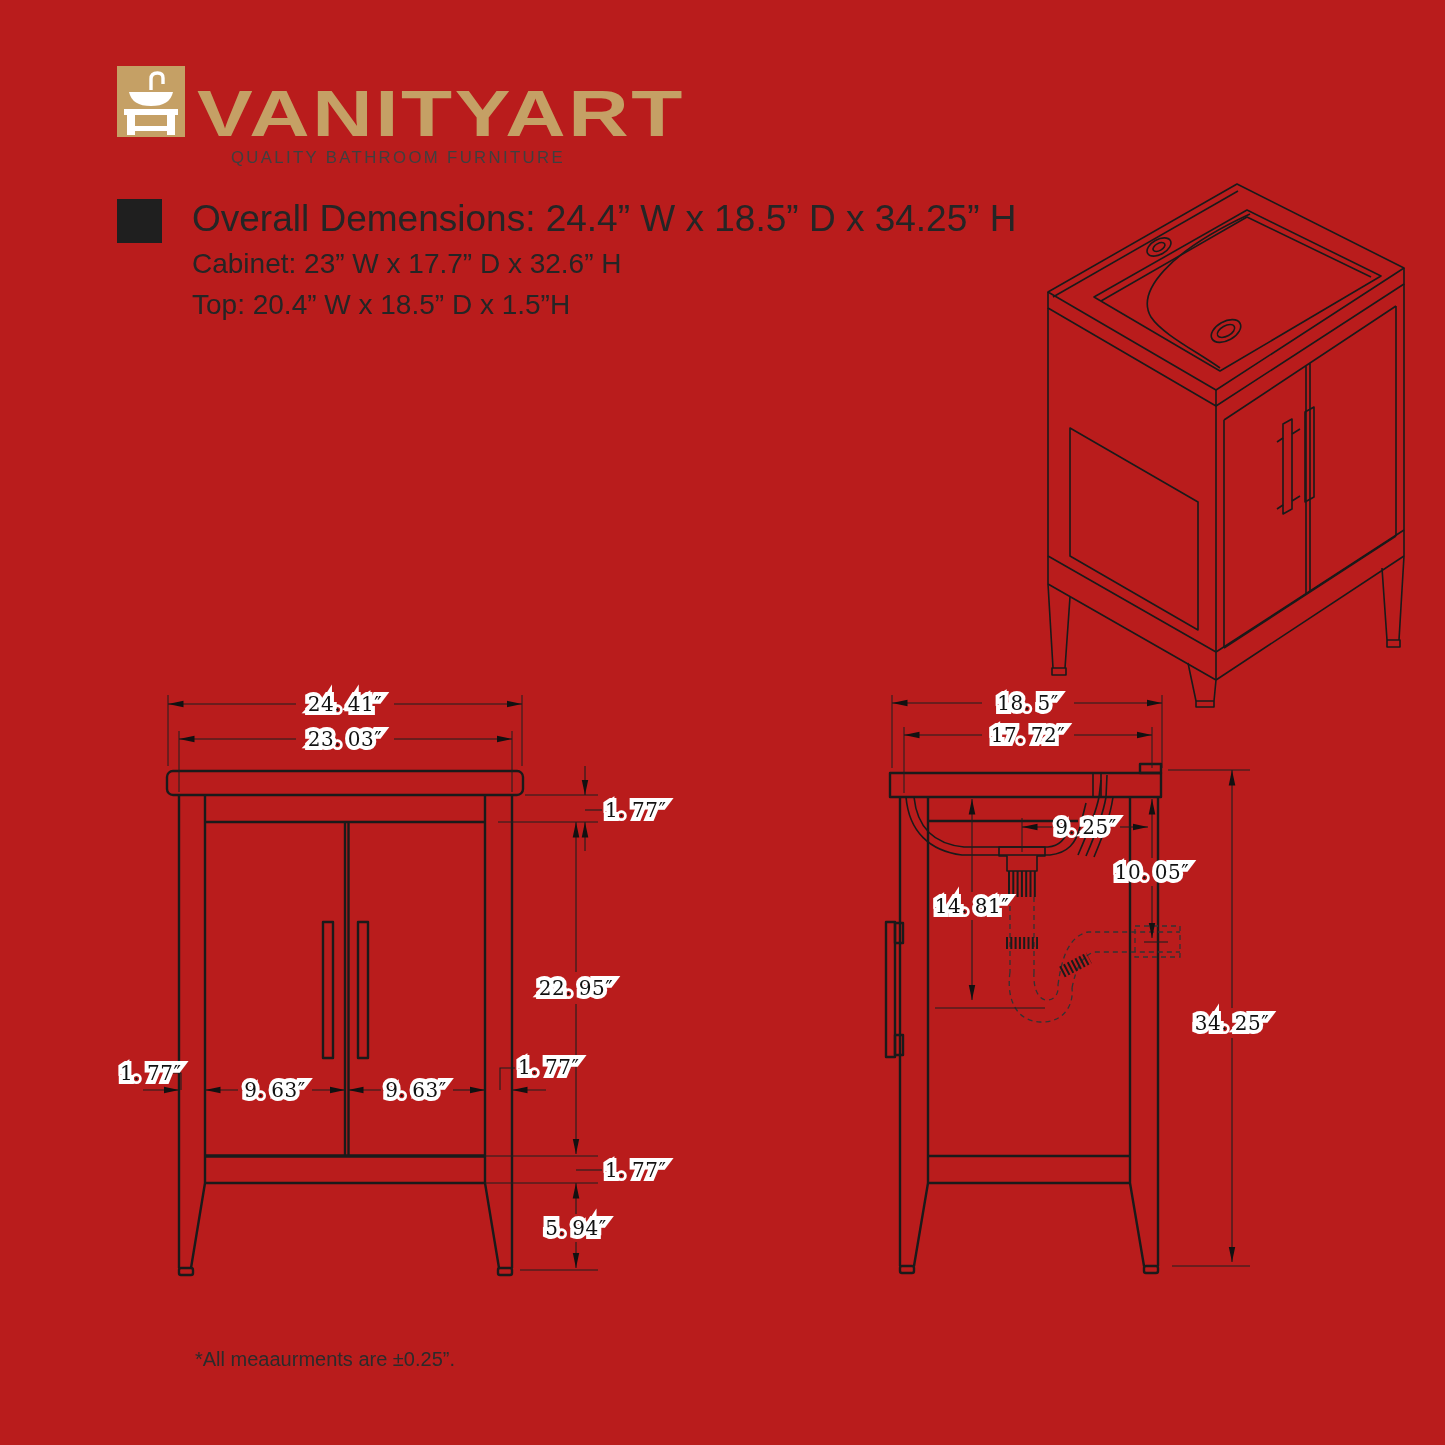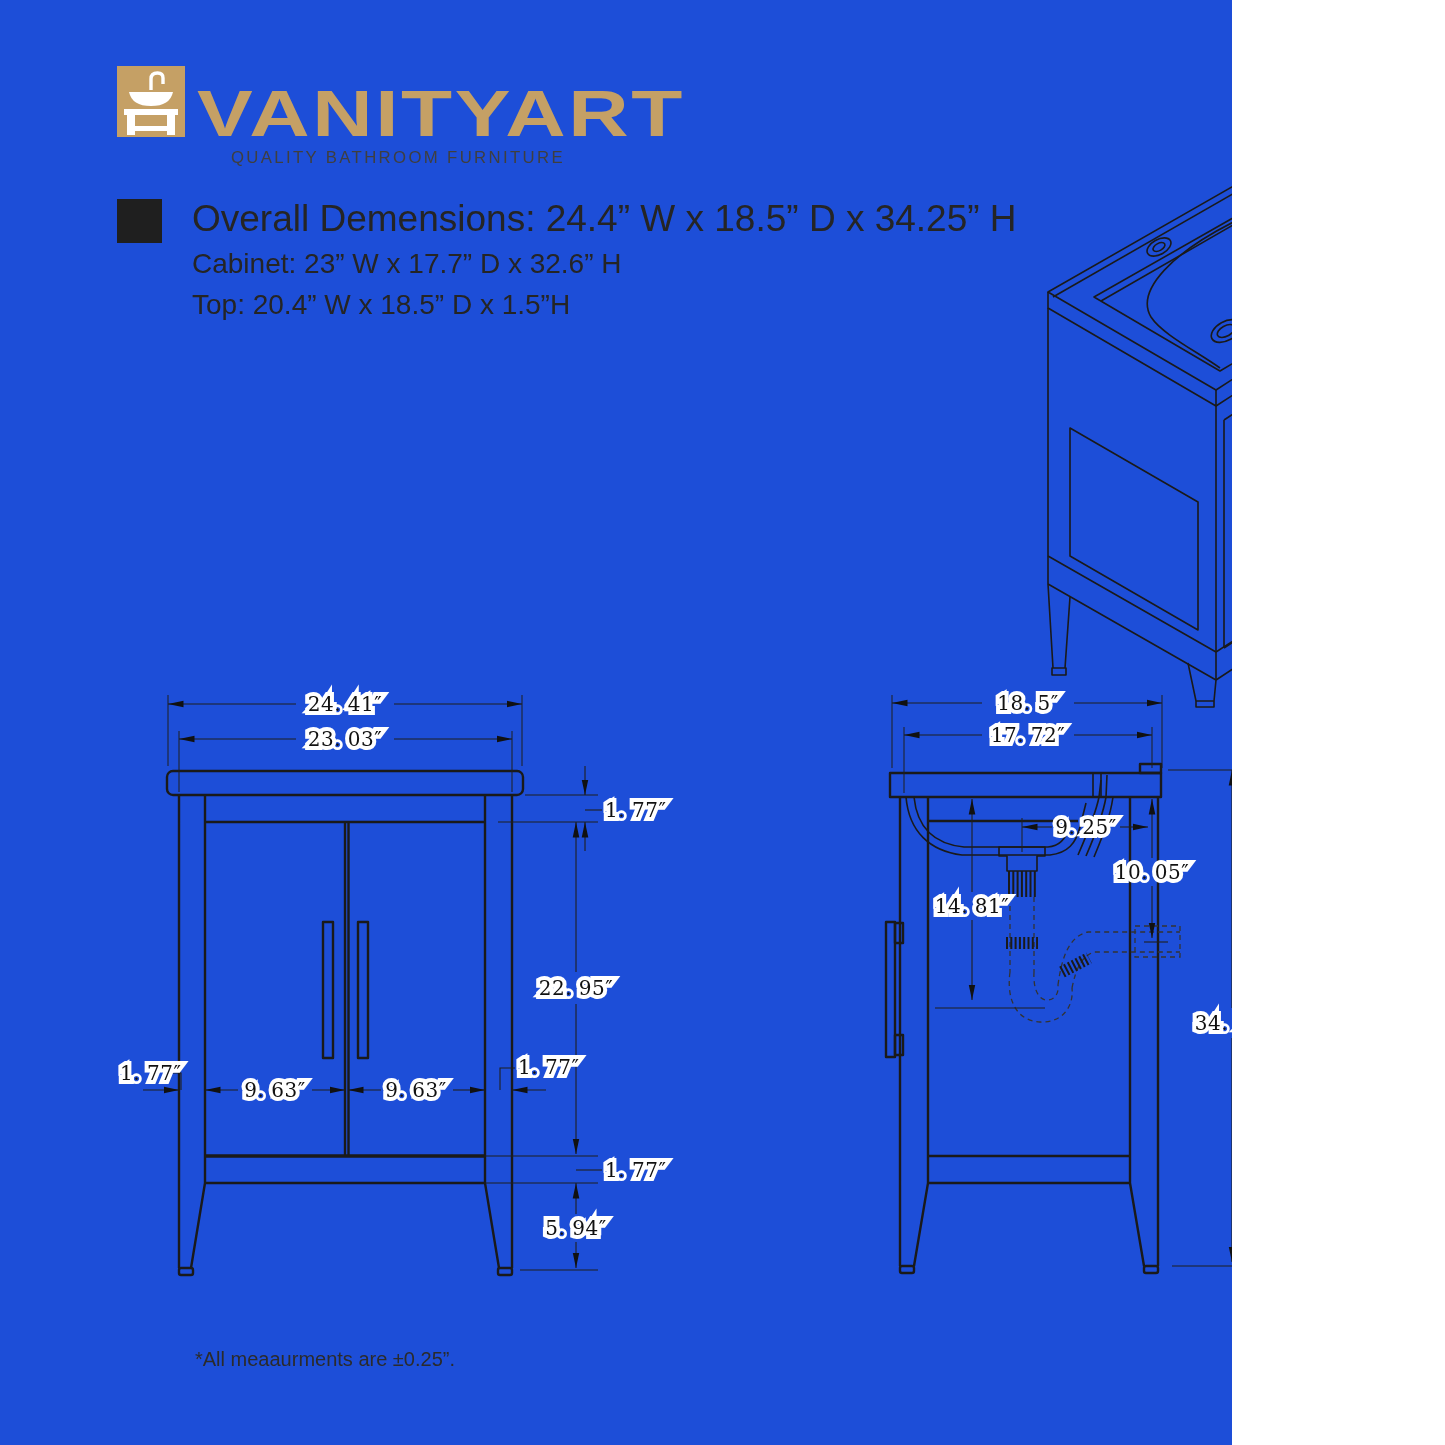--- a/index.html
+++ b/index.html
@@ -1,16 +1,16 @@
 <!DOCTYPE html>
 <html><head>
 <meta charset="utf-8">
 <style>
   html,body{margin:0;padding:0;background:#ffffff;}
-  #stage{position:relative;width:1232px;height:1445px;background:#1d4ed8;overflow:hidden;}
+  #stage{position:relative;width:1445px;height:1445px;background:#b91c1c;overflow:hidden;}
   svg{display:block;font-family:"Liberation Sans",sans-serif;}
   .obj{stroke:#1a1a1a;stroke-width:2.4;fill:none;stroke-linecap:butt;stroke-linejoin:round;}
   .objthin{stroke:#1a1a1a;stroke-width:1.6;fill:none;stroke-linejoin:round;}
   .thick{stroke:#1a1a1a;stroke-width:3.6;fill:none;}
   .dimline{stroke:#1f1f1f;stroke-width:1.1;fill:none;}
   .extline{stroke:#1f1f1f;stroke-width:1;fill:none;}
   .dash{stroke:#333;stroke-width:1.3;fill:none;stroke-dasharray:5 4;}
   .coupl{stroke:#1a1a1a;stroke-dasharray:2 2.3;}
   .dimtxt{font:20px "DejaVu Serif",serif;fill:#111;stroke:#ffffff;stroke-width:8px;paint-order:stroke;letter-spacing:0.5px;}
   .mid{text-anchor:middle;}

